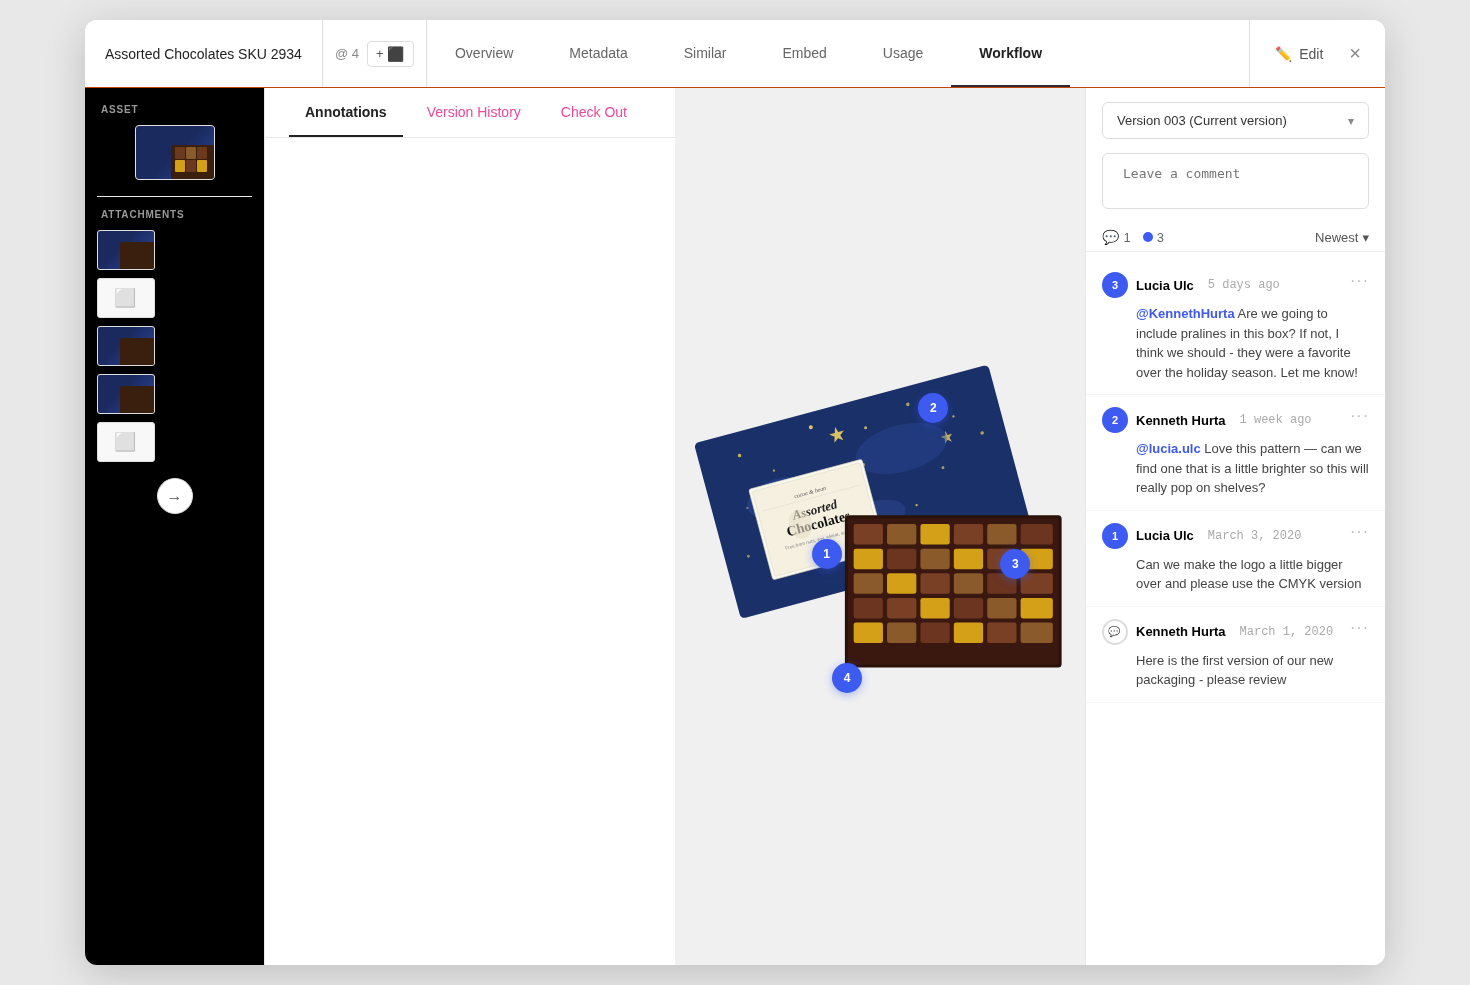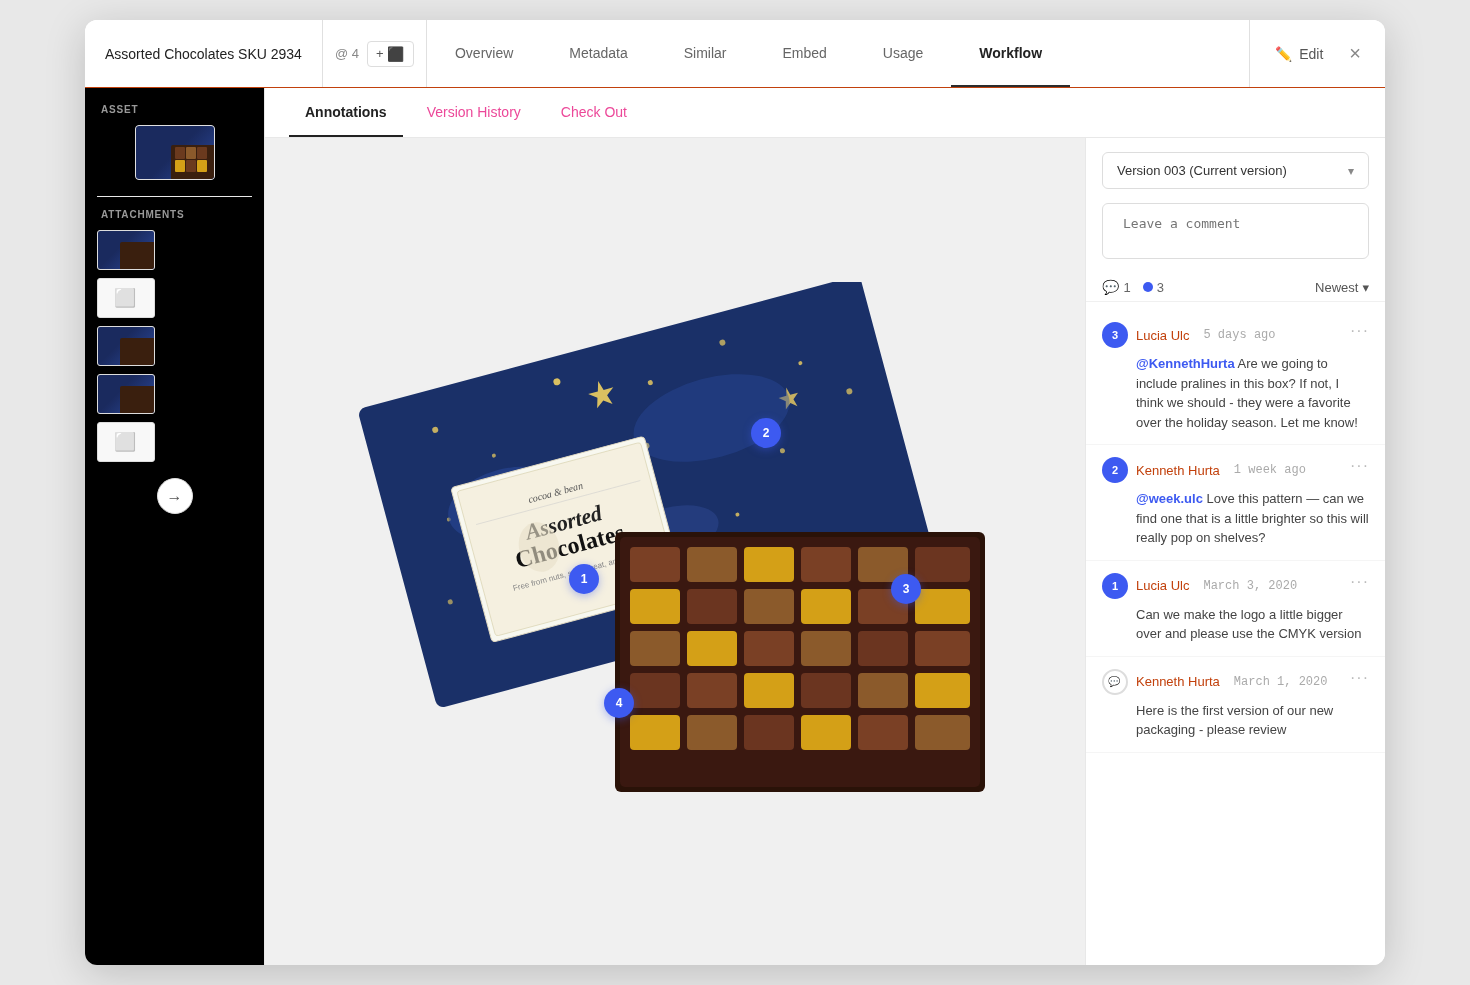--- a/index.html
+++ b/index.html
@@ -201,21 +201,21 @@
       justify-content: center;
       cursor: pointer;
       margin: 16px auto 0;
       font-size: 16px;
       color: #555;
     }
     
     .content-area {
       flex: 1;
       display: flex;
-      flex-direction: column;
+      flex-direction: row;
       overflow: hidden;
     }
     
     .subtabs {
       display: flex;
       align-items: center;
       gap: 0;
       padding: 0 24px;
       border-bottom: 1px solid #e8e8e8;
       background: #fff;
@@ -383,22 +383,22 @@
       font-weight: 700;
       flex-shrink: 0;
     }
     .avatar-circle.outline {
       background: #fff;
       border: 2px solid #ddd;
       color: #bbb;
     }
     .comment-author {
       font-size: 13px;
-      font-weight: 400;
-      color: #c2410c;
+      font-weight: 700;
+      color: #000000;
     }
     .comment-time {
       font-size: 12px;
       color: #aaa;
       margin-left: 6px;
       font-family: Liberation Mono, monospace;
     }
     .comment-more {
       color: #bbb;
       font-size: 16px;
@@ -679,21 +679,21 @@
             <div class="comment-item">
               <div class="comment-header">
                 <div class="comment-header-left">
                   <div class="avatar-circle">2</div>
                   <span class="comment-author">Kenneth Hurta</span>
                   <span class="comment-time">1 week ago</span>
                 </div>
                 <span class="comment-more">···</span>
               </div>
               <div class="comment-body">
-                <span class="comment-mention">@week.ulc</span><span> Love this pattern — can we find one that is a little brighter so this will really pop on shelves?</span>
+                <span class="comment-mention">@lucia.ulc</span><span> Love this pattern — can we find one that is a little brighter so this will really pop on shelves?</span>
               </div>
             </div>
 
             <div class="comment-item">
               <div class="comment-header">
                 <div class="comment-header-left">
                   <div class="avatar-circle">1</div>
                   <span class="comment-author">Lucia Ulc</span>
                   <span class="comment-time">March 3, 2020</span>
                 </div>

